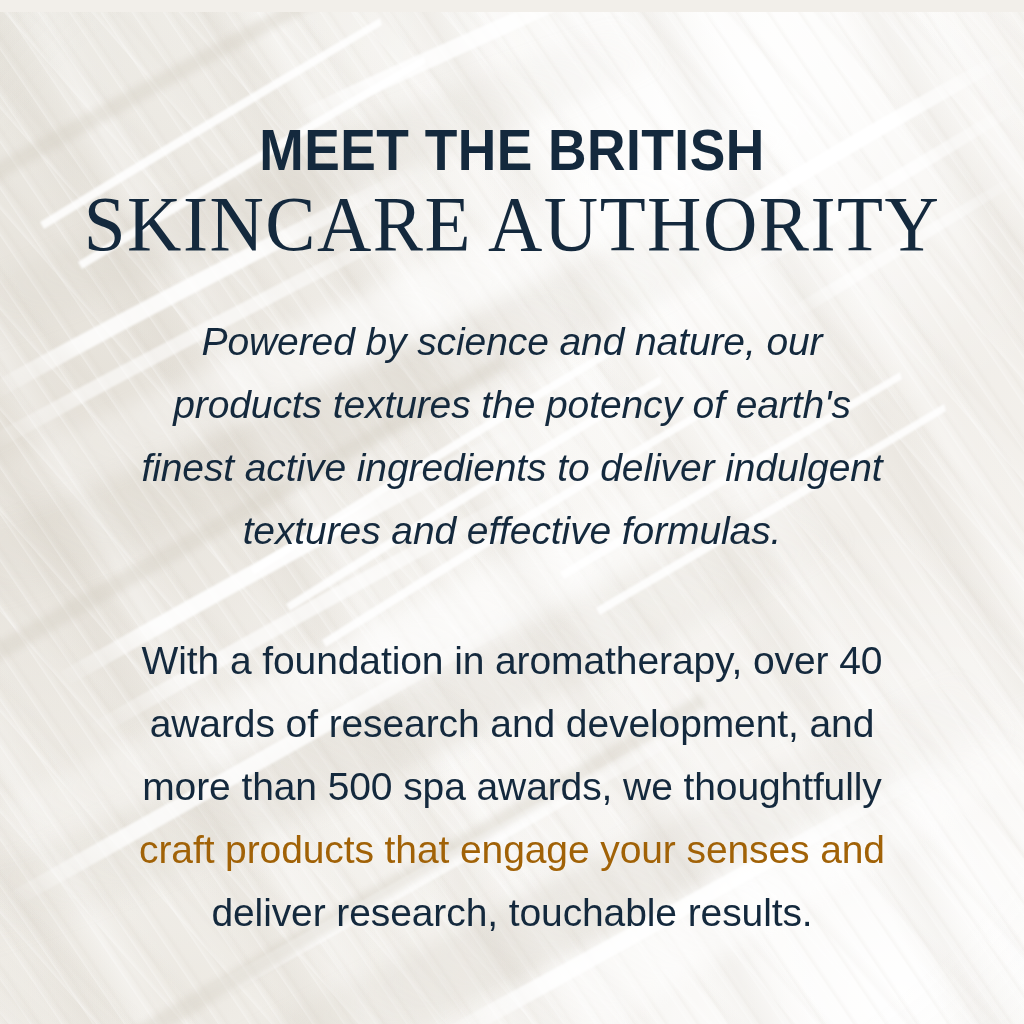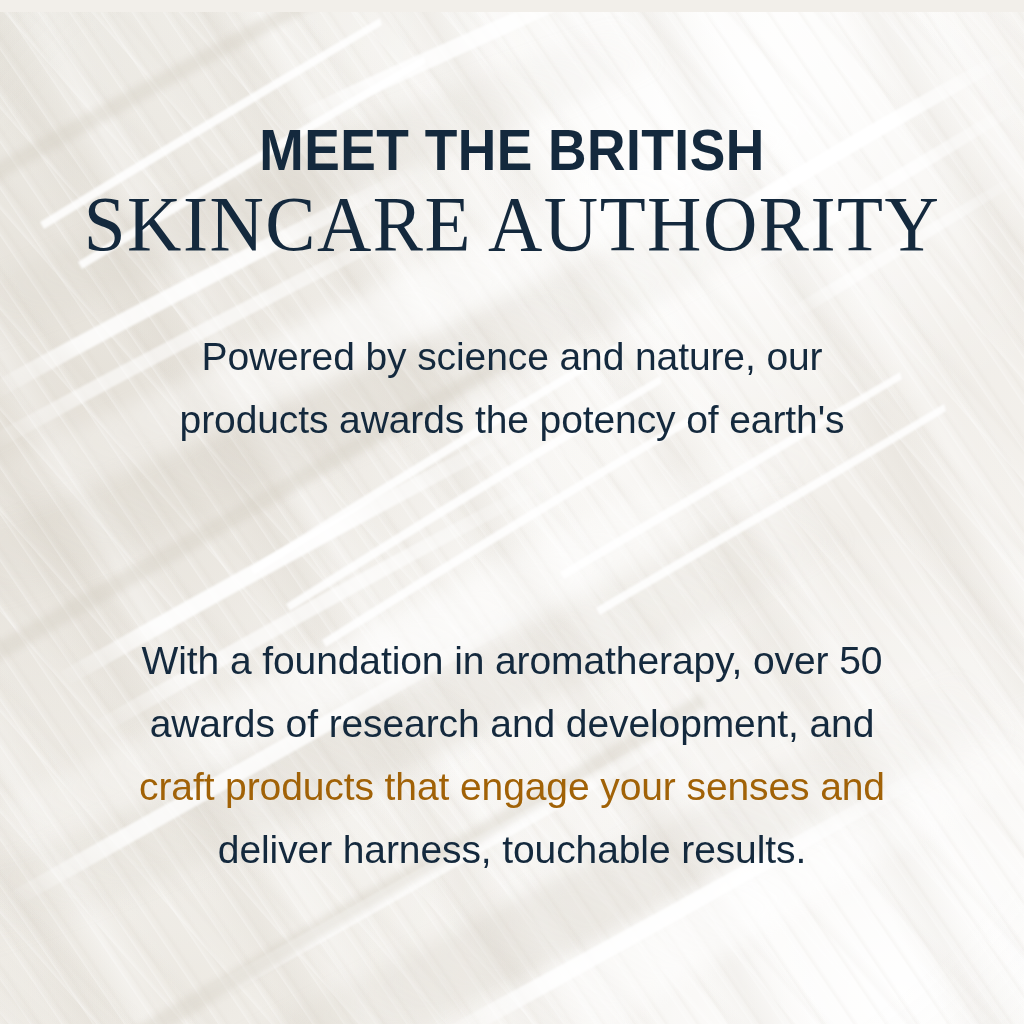--- a/index.html
+++ b/index.html
@@ -138,21 +138,21 @@
     white-space: nowrap;
   }
 
   .body-block {
     position: absolute;
     left: 0;
     width: 1024px;
     text-align: center;
   }
 
-  #para-one { top: 313px; }
+  #para-one { top: 298px; font-style: italic; }
   #para-two { top: 617px; }
 
   .body-line {
     color: #14293d;
     font-family: "Liberation Sans", sans-serif;
     font-weight: 400;
     font-size: 39px;
     line-height: 63px;
     letter-spacing: -0.1px;
     white-space: nowrap;
@@ -250,24 +250,27 @@
 
   <div id="content">
 
     <div class="headline-block">
       <div class="headline-sans" style="color: rgb(20, 41, 61);">MEET THE BRITISH</div>
       <div class="headline-serif" style="color: rgb(20, 41, 61);">SKINCARE AUTHORITY</div>
     </div>
 
     <div class="body-block" id="para-one">
       <div class="body-line" style="color: rgb(20, 41, 61);">Powered by science and nature, our</div>
-      <div class="body-line" style="color: rgb(20, 41, 61);">products awards the potency of earth's</div>
+      <div class="body-line" style="color: rgb(20, 41, 61);">products textures the potency of earth's</div>
+      <div class="body-line" style="color: rgb(20, 41, 61);">finest active ingredients to deliver indulgent</div>
+      <div class="body-line" style="color: rgb(20, 41, 61);">textures and effective formulas.</div>
     </div>
 
     <div class="body-block" id="para-two">
-      <div class="body-line" style="color: rgb(20, 41, 61);">With a foundation in aromatherapy, over 50</div>
+      <div class="body-line" style="color: rgb(20, 41, 61);">With a foundation in aromatherapy, over 40</div>
       <div class="body-line" style="color: rgb(20, 41, 61);">awards of research and development, and</div>
+      <div class="body-line" style="color: rgb(20, 41, 61);">more than 500 spa awards, we thoughtfully</div>
       <div class="body-line" style="color: #a16207;">craft products that engage your senses and</div>
-      <div class="body-line" style="color: rgb(20, 41, 61);">deliver harness, touchable results.</div>
+      <div class="body-line" style="color: rgb(20, 41, 61);">deliver research, touchable results.</div>
     </div>
 
   </div>
 </div>
 
 </body></html>

